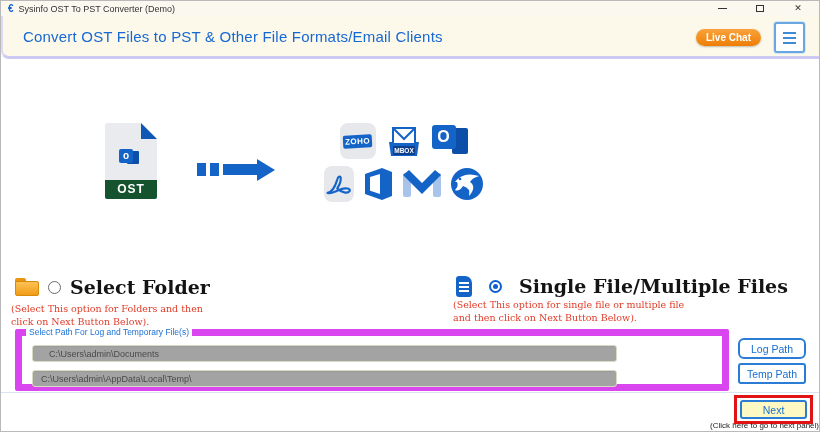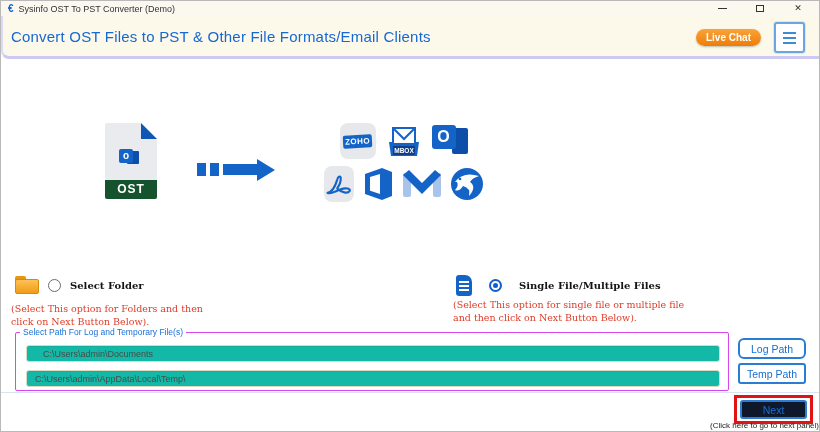--- a/index.html
+++ b/index.html
@@ -12,21 +12,21 @@
   .app-logo { color:#1464c8; font-weight:bold; font-size:10px; margin:0 5px 0 3px; line-height:1; }
   .titlebar-text { font-size:9px; color:#333; }
   .win-controls { margin-left:auto; display:flex; align-items:center; gap:24px; padding-right:10px; }
   .win-btn { width:14px; height:12px; display:flex; align-items:center; justify-content:center; cursor:default; }
   .glyph-min { width:9px; height:1px; background:#333; display:block; }
   .glyph-max { width:8px; height:7px; border:1px solid #333; display:block; }
   .glyph-close { font-size:9px; color:#333; line-height:1; }
 
   
   .header { position:absolute; left:0; top:15px; width:100%; height:43px; background:#fcf8ea; border-bottom:3px solid #ccc9f2; border-left:2px solid #dcdaf5; border-bottom-left-radius:8px; display:flex; align-items:center; }
-  .header-title { color:#1668d2; font-size:15px; letter-spacing:.2px; padding-left:8px; }
+  .header-title { color:#1668d2; font-size:15px; letter-spacing:.2px; padding-left:20px; }
   .live-chat { position:absolute; right:58px; top:13px; height:17px; padding:0 10px; background:linear-gradient(#f9a33c,#ee7d05); border:none; border-radius:9px; color:#fff; font-size:10px; font-weight:bold; line-height:16px; box-shadow:0 1px 2px rgba(0,0,0,.25); cursor:pointer; }
   .menu-btn { position:absolute; right:14px; top:6px; width:31px; height:31px; background:#fff; border:2px solid #6aa6e0; border-radius:3px; box-shadow:0 0 0 1px #d6e6f6; display:flex; flex-direction:column; align-items:center; justify-content:center; gap:3px; cursor:pointer; }
   .menu-btn i { display:block; width:13px; height:2px; background:#3f8ad2; }
 
   
   .ost-icon { position:absolute; left:104px; top:122px; width:52px; height:76px; }
   .ost-body { position:absolute; inset:0; background:#e9ebee; border-radius:2px; }
   .ost-fold { position:absolute; right:0; top:0; width:0; height:0; border-left:16px solid transparent; border-top:16px solid #fff; }
   .ost-fold2 { position:absolute; right:0; top:0; width:0; height:0; border-right:16px solid transparent; border-bottom:16px solid #0f57b4; transform:translateY(0); }
   .ost-mini { position:absolute; left:14px; top:26px; width:20px; height:17px; }
@@ -45,53 +45,53 @@
   .sq { width:36px; height:36px; border-radius:8px; display:flex; align-items:center; justify-content:center; }
   .sq.gray { background:#e6e8ec; }
   .zoho-chip { background:#1464c8; color:#fff; font-size:8px; font-weight:bold; padding:2px 2px; border-radius:2px; transform:rotate(-3deg); letter-spacing:.5px; }
   .mbox { position:relative; width:40px; height:38px; }
   .mbox svg { display:block; }
   .outlook { position:relative; width:36px; height:36px; }
   .outlook .back { position:absolute; right:0; top:5px; width:16px; height:26px; background:#0d4ea8; border-radius:2px; }
   .outlook .front { position:absolute; left:0; top:2px; width:24px; height:24px; background:#1464c8; border-radius:3px; color:#fff; font-weight:bold; font-size:16px; text-align:center; line-height:24px; }
 
   
-  .opt-label { font-family:"DejaVu Serif", serif; font-weight:bold; font-size:10px; color:#141414; }
+  .opt-label { font-family:"DejaVu Serif", serif; font-weight:bold; font-size:19px; color:#141414; }
   .note { font-family:"DejaVu Serif", serif; font-size:9.5px; color:#e03c28; line-height:1.35; }
   .radio { width:13px; height:13px; border-radius:50%; background:#fff; border:1px solid #6b6b6b; display:inline-block; }
   .radio.checked { border:2px solid #0f5fd0; position:relative; }
   .radio.checked::after { content:""; position:absolute; left:2px; top:2px; width:5px; height:5px; border-radius:50%; background:#0f5fd0; }
 
   .folder-row { position:absolute; left:14px; top:275px; display:flex; align-items:center; gap:9px; cursor:pointer; }
   .folder-icon { position:relative; width:24px; height:18px; }
   .folder-icon .tab { position:absolute; left:0; top:0; width:11px; height:5px; background:#e8960f; border-radius:2px 2px 0 0; }
   .folder-icon .body { position:absolute; left:0; top:3px; width:24px; height:15px; background:linear-gradient(#fdc255,#f09c17); border-radius:2px; border:1px solid #d88a08; }
   .note-folder { position:absolute; left:10px; top:302px; width:210px; }
 
   .files-row { position:absolute; left:455px; top:274px; display:flex; align-items:center; gap:17px; cursor:pointer; }
   .doc-icon { width:16px; height:21px; background:#1464c8; border-radius:3px 7px 3px 3px; position:relative; }
   .doc-icon::after { content:""; position:absolute; left:3px; top:6px; width:10px; height:2px; background:#fff; box-shadow:0 4px 0 #fff, 0 8px 0 #fff; }
   .note-files { position:absolute; left:452px; top:298px; width:250px; }
 
   
-  .path-fieldset { position:absolute; left:14px; top:326px; width:714px; height:64px; border:1px solid #d946ef; border-radius:2px; }
+  .path-fieldset { position:absolute; left:14px; top:326px; width:714px; height:64px; border:7px solid #d946ef; border-radius:2px; }
   .path-fieldset legend { font-size:8.5px; color:#1a6fd4; margin-left:4px; padding:0 3px; }
-  .path-input { position:absolute; left:10px; width:694px; height:17px; background:#14b8a6; border:1px solid #d9d9c4; border-radius:3px; font-family:"Liberation Sans", sans-serif; font-size:9px; color:#4a4a4a; padding:0 6px 0 16px; box-shadow:inset 0 1px 1px rgba(0,0,0,.05); }
+  .path-input { position:absolute; left:10px; width:585px; height:17px; background:#a3a3a3; border:1px solid #d9d9c4; border-radius:3px; font-family:"Liberation Sans", sans-serif; font-size:9px; color:#4a4a4a; padding:0 6px 0 16px; box-shadow:inset 0 1px 1px rgba(0,0,0,.05); }
   .input-log { top:8px; }
   .input-temp { top:33px;padding-left:8px; }
 
   .side-btn { position:absolute; left:737px; width:68px; height:21px; background:#fff; border:2px solid #2a7cd4; border-radius:3px; color:#176fd0; font-size:10.5px; font-family:"Liberation Sans", sans-serif; cursor:pointer; }
   .btn-log { top:337px;border-radius:6px; }
   .btn-temp { top:362px; }
 
   .footer-line { position:absolute; left:0; top:391px; width:100%; border-top:1px solid #d8e4f2; }
 
   
   .next-highlight { position:absolute; left:733px; top:394px; width:79px; height:29px; border:3px solid #e01414; display:flex; align-items:center; justify-content:center; }
-  .next-btn { width:67px; height:19px; background:#0f172a; border:2px solid #2a7cd4; border-radius:3px; color:#176fd0; font-size:10.5px; font-family:"Liberation Sans", sans-serif; cursor:pointer; line-height:14px; }
+  .next-btn { width:67px; height:19px; background:#fef9c3; border:2px solid #2a7cd4; border-radius:3px; color:#176fd0; font-size:10.5px; font-family:"Liberation Sans", sans-serif; cursor:pointer; line-height:14px; }
   .next-hint { position:absolute; left:688px; top:420px; width:130px; text-align:right; font-size:8px; color:#1c1c1c; }
 </style>
 </head>
 <body>
 
 <div id="app">
 
   <div class="titlebar">
     <span class="app-logo">€</span>
     <span class="titlebar-text">Sysinfo OST To PST Converter (Demo)</span>

